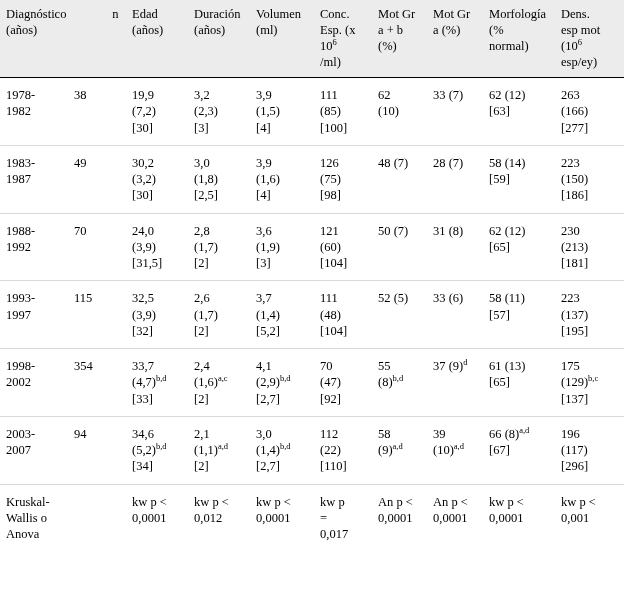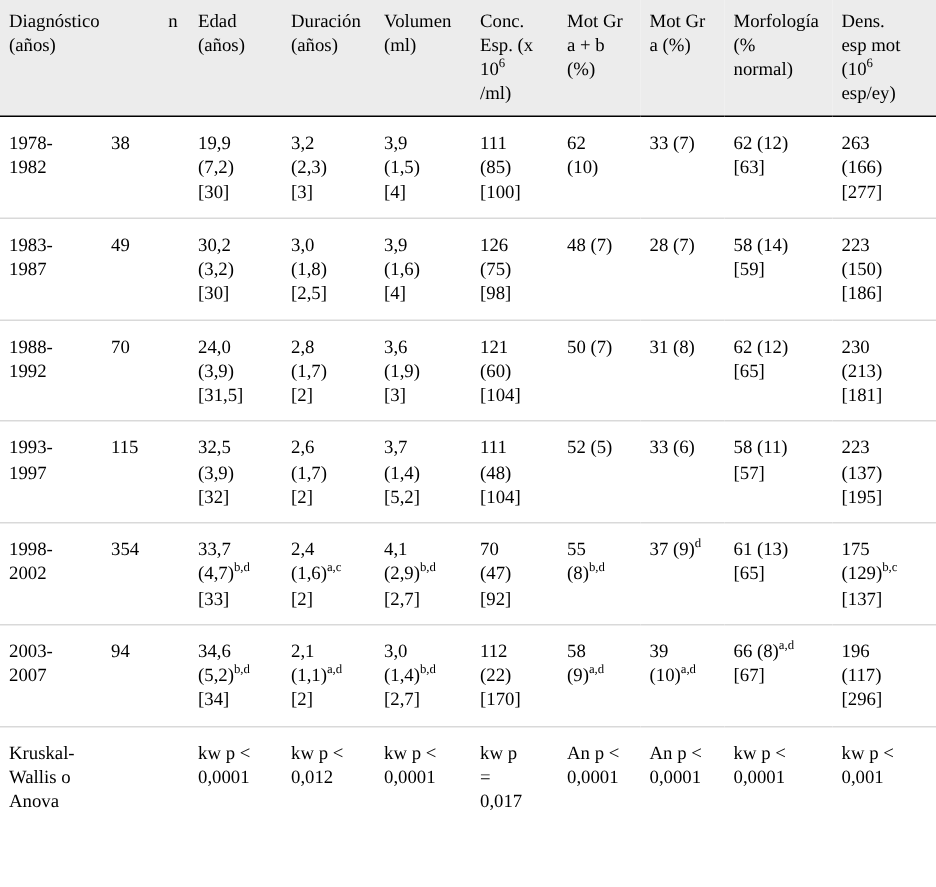--- a/index.html
+++ b/index.html
@@ -360,21 +360,21 @@
           <span class="cell-line">[2]</span>
         </td>
         <td>
           <span class="cell-line">3,0</span>
           <span class="cell-line">(1,4)<span class="sup">b,d</span></span>
           <span class="cell-line">[2,7]</span>
         </td>
         <td>
           <span class="cell-line">112</span>
           <span class="cell-line">(22)</span>
-          <span class="cell-line">[170]</span>
+          <span class="cell-line">[110]</span>
         </td>
         <td>
           <span class="cell-line">58</span>
           <span class="cell-line">(9)<span class="sup">a,d</span></span>
         </td>
         <td>
           <span class="cell-line">39</span>
           <span class="cell-line">(10)<span class="sup">a,d</span></span>
         </td>
         <td>

